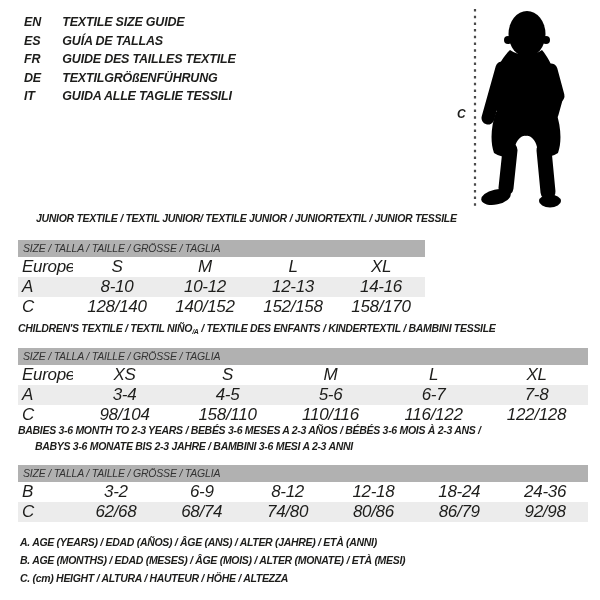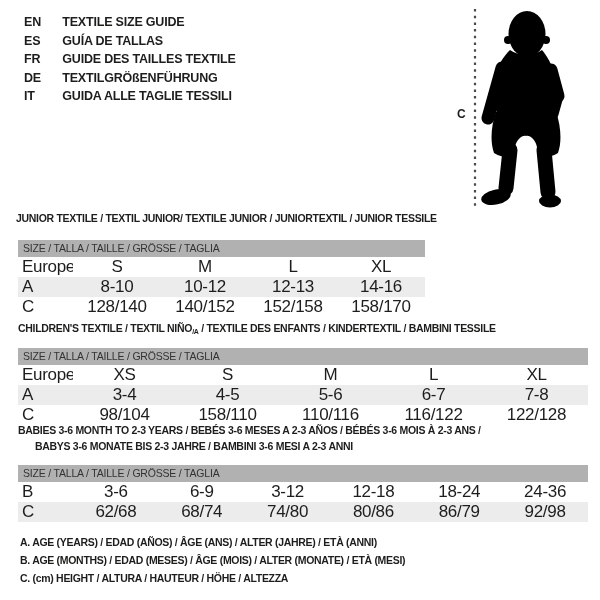--- a/index.html
+++ b/index.html
@@ -1,18 +1,18 @@
 <!DOCTYPE html>
 <html><head>
 <meta charset="utf-8">
 <style>
   html,body{margin:0;padding:0;background:#fff;}
   #page{
     position:relative;width:600px;height:600px;background:#fff;overflow:hidden;
-    font-family:"Liberation Sans",sans-serif;color:#1d1d1b;
+    font-family:"Liberation Sans",sans-serif;color:#1d1d1b;font-style:italic;
   }
   
   .langs{position:absolute;left:24px;top:13px;}
   .lang-row{height:18.5px;line-height:18.5px;font-weight:bold;font-size:12.5px;letter-spacing:-0.2px;white-space:nowrap;}
   .lang-code{display:inline-block;width:35px;}
   
   .figure-wrap{position:absolute;left:450px;top:0;width:150px;height:220px;}
   .height-label{position:absolute;left:457px;top:107px;font-weight:bold;font-size:12px;}
   
   .sec-title{position:absolute;font-weight:bold;font-size:10.5px;letter-spacing:-0.3px;white-space:nowrap;}
@@ -73,21 +73,21 @@
         <line x1="108" y1="96" x2="103" y2="114" stroke="#000" stroke-width="11" stroke-linecap="round"></line>
         <path d="M46,112 C41,126 40,142 44,153 C50,157 58,158 63,157 L65,147 C67,139 72,135 76,136 C80,135 85,139 87,147 L89,157 C94,158 102,157 108,153 C112,142 111,126 106,112 Z"></path>
         <line x1="60" y1="150" x2="56" y2="188" stroke="#000" stroke-width="15" stroke-linecap="round"></line>
         <line x1="94" y1="150" x2="98" y2="192" stroke="#000" stroke-width="15" stroke-linecap="round"></line>
         <ellipse cx="46" cy="197" rx="15" ry="7.5" transform="rotate(-12 46 197)"></ellipse>
         <ellipse cx="100" cy="201" rx="11" ry="6.5"></ellipse>
       </g>
     </svg>
   </div>
 
-  <div class="sec-title" style="left:16px;top:212px;">JUNIOR TEXTILE / TEXTIL JUNIOR/ TEXTILE JUNIOR / JUNIORTEXTIL / JUNIOR TESSILE</div>
+  <div class="sec-title" style="left:36px;top:212px;">JUNIOR TEXTILE / TEXTIL JUNIOR/ TEXTILE JUNIOR / JUNIORTEXTIL / JUNIOR TESSILE</div>
   <div class="size-bar" style="left:18px;top:240px;width:407px;">SIZE / TALLA / TAILLE / GRÖSSE / TAGLIA</div>
   <table class="size-table" style="left:18px;top:257px;width:407px;">
     <colgroup>
         <col style="width:55px">
         <col>
         <col>
         <col>
         <col>
       </colgroup>
     <tbody>
@@ -165,23 +165,23 @@
         <col>
         <col>
         <col>
         <col>
         <col>
         <col>
       </colgroup>
     <tbody>
         <tr>
       <td>B</td>
-      <td>3-6</td>
+      <td>3-2</td>
       <td>6-9</td>
-      <td>3-12</td>
+      <td>8-12</td>
       <td>12-18</td>
       <td>18-24</td>
       <td>24-36</td>
     </tr>
     <tr>
       <td>C</td>
       <td>62/68</td>
       <td>68/74</td>
       <td>74/80</td>
       <td>80/86</td>

